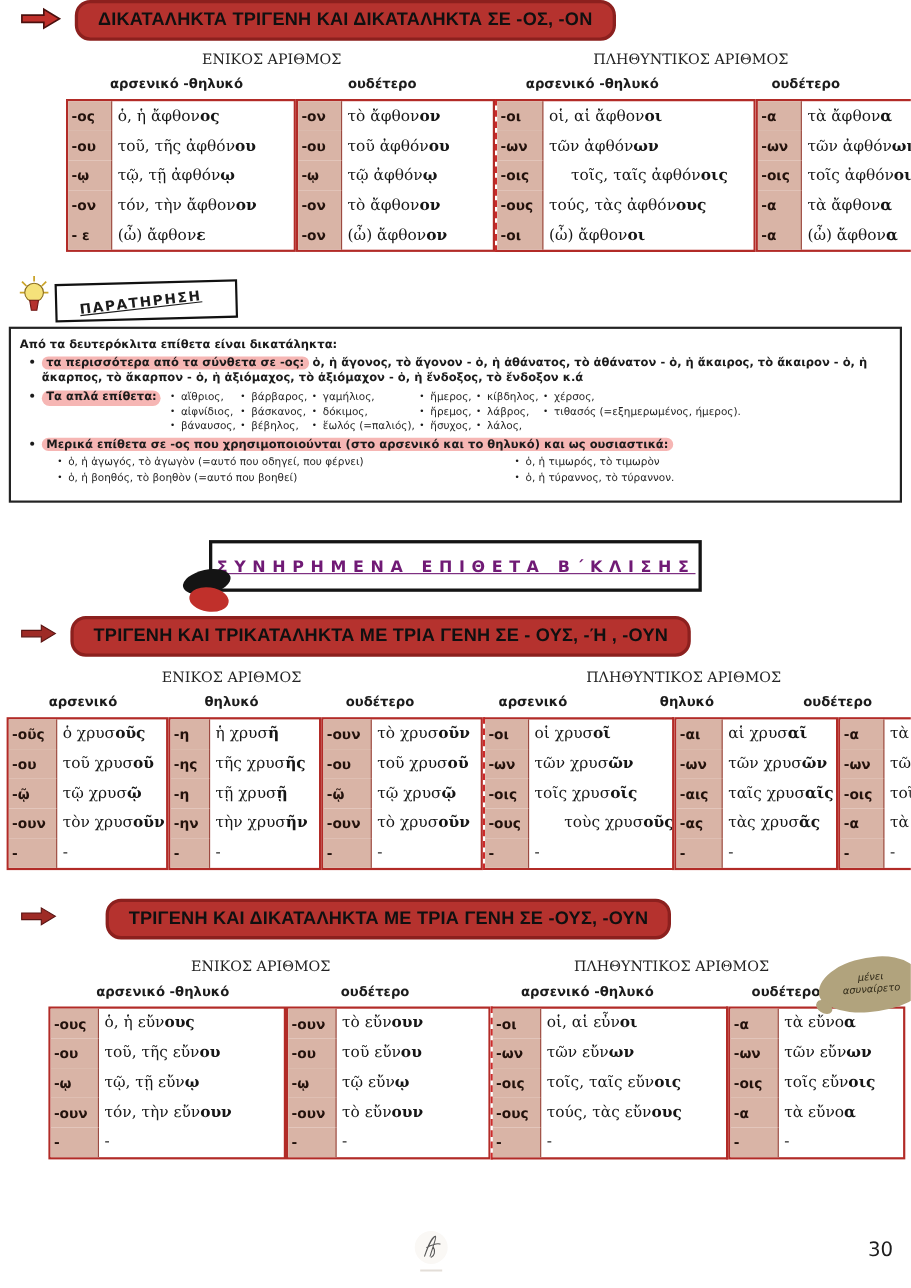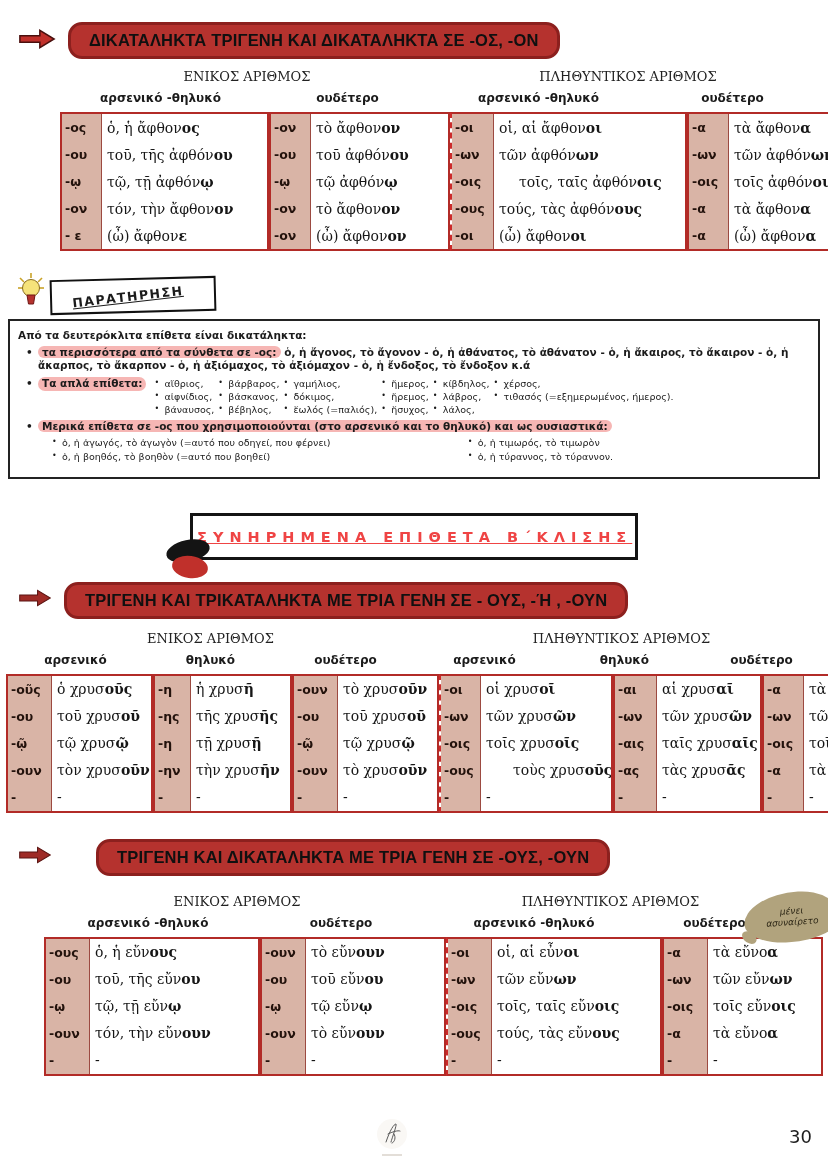--- a/index.html
+++ b/index.html
@@ -2,21 +2,21 @@
 <html style="--header_red: #b5322e; --header_border: #8c201e; --table_border: #b22b27; --ending_bg: #d9b4a6; --dashed_red: #cc2a2a; --highlight_pink: #f6b6b4; --bubble_olive: #b1a37d; --arrow_red: #a02a24;"><head>
 <meta charset="utf-8">
 <style>
   html,body{margin:0;padding:0;}
   body{
     width:828px;height:1171px;position:relative;overflow:hidden;
     background:#ffffff;font-family:"DejaVu Sans",sans-serif;color:#1b1b1b;
   }
   
   .hdr-row{display:flex;align-items:center;gap:12px;margin:0 0 0 18px;}
-  .hdr-row.h1{padding-top:22px;}
+  .hdr-row.h1{}
   .hdr-row.h2{margin-top:22px;}
   .hdr-row.h3{margin-top:26px;gap:44px;}
   .arrow-ico{flex:0 0 auto;}
   .pill{
     background:var(--header_red);border:3px solid var(--header_border);
     border-radius:14px;padding:6px 18px;
     font-family:"Liberation Sans",sans-serif;font-weight:bold;font-size:16.5px;
     color:#101010;letter-spacing:.2px;white-space:nowrap;
   }
   
@@ -73,21 +73,21 @@
   .subcol li{position:relative;padding-left:10px;}
   .subcol li::before{content:"•";position:absolute;left:0;top:0;font-size:8px;}
   .outro{margin-top:7px;margin-bottom:0;}
   
   .title-wrap{position:relative;width:448px;margin:34px auto 0 auto;}
   .title-box{
     position:relative;border:3px solid #141414;background:#fff;padding:11px 4px;text-align:center;z-index:2;
   }
   .title-text{
     font-family:"DejaVu Sans",sans-serif;font-weight:bold;font-size:14.5px;
-    letter-spacing:6px;text-decoration:underline;color:#ef4444;white-space:nowrap;
+    letter-spacing:6px;text-decoration:underline;color:#701a75;white-space:nowrap;
   }
   .blob-black,.blob-red{position:absolute;border-radius:50%;z-index:3;}
   .blob-black{width:44px;height:22px;background:#141414;left:-24px;bottom:-2px;transform:rotate(-12deg);}
   .blob-red{width:36px;height:22px;background:#c0302b;left:-18px;bottom:-18px;transform:rotate(8deg);}
   
   .bubble{
     position:absolute;right:-12px;top:-2px;z-index:5;background:var(--bubble_olive);
     width:96px;height:50px;border-radius:58% 42% 55% 45% / 60% 55% 45% 40%;
     display:flex;flex-direction:column;align-items:center;justify-content:center;
     transform:rotate(-4deg);color:#2e2817;font-size:9px;font-style:italic;line-height:1.2;

